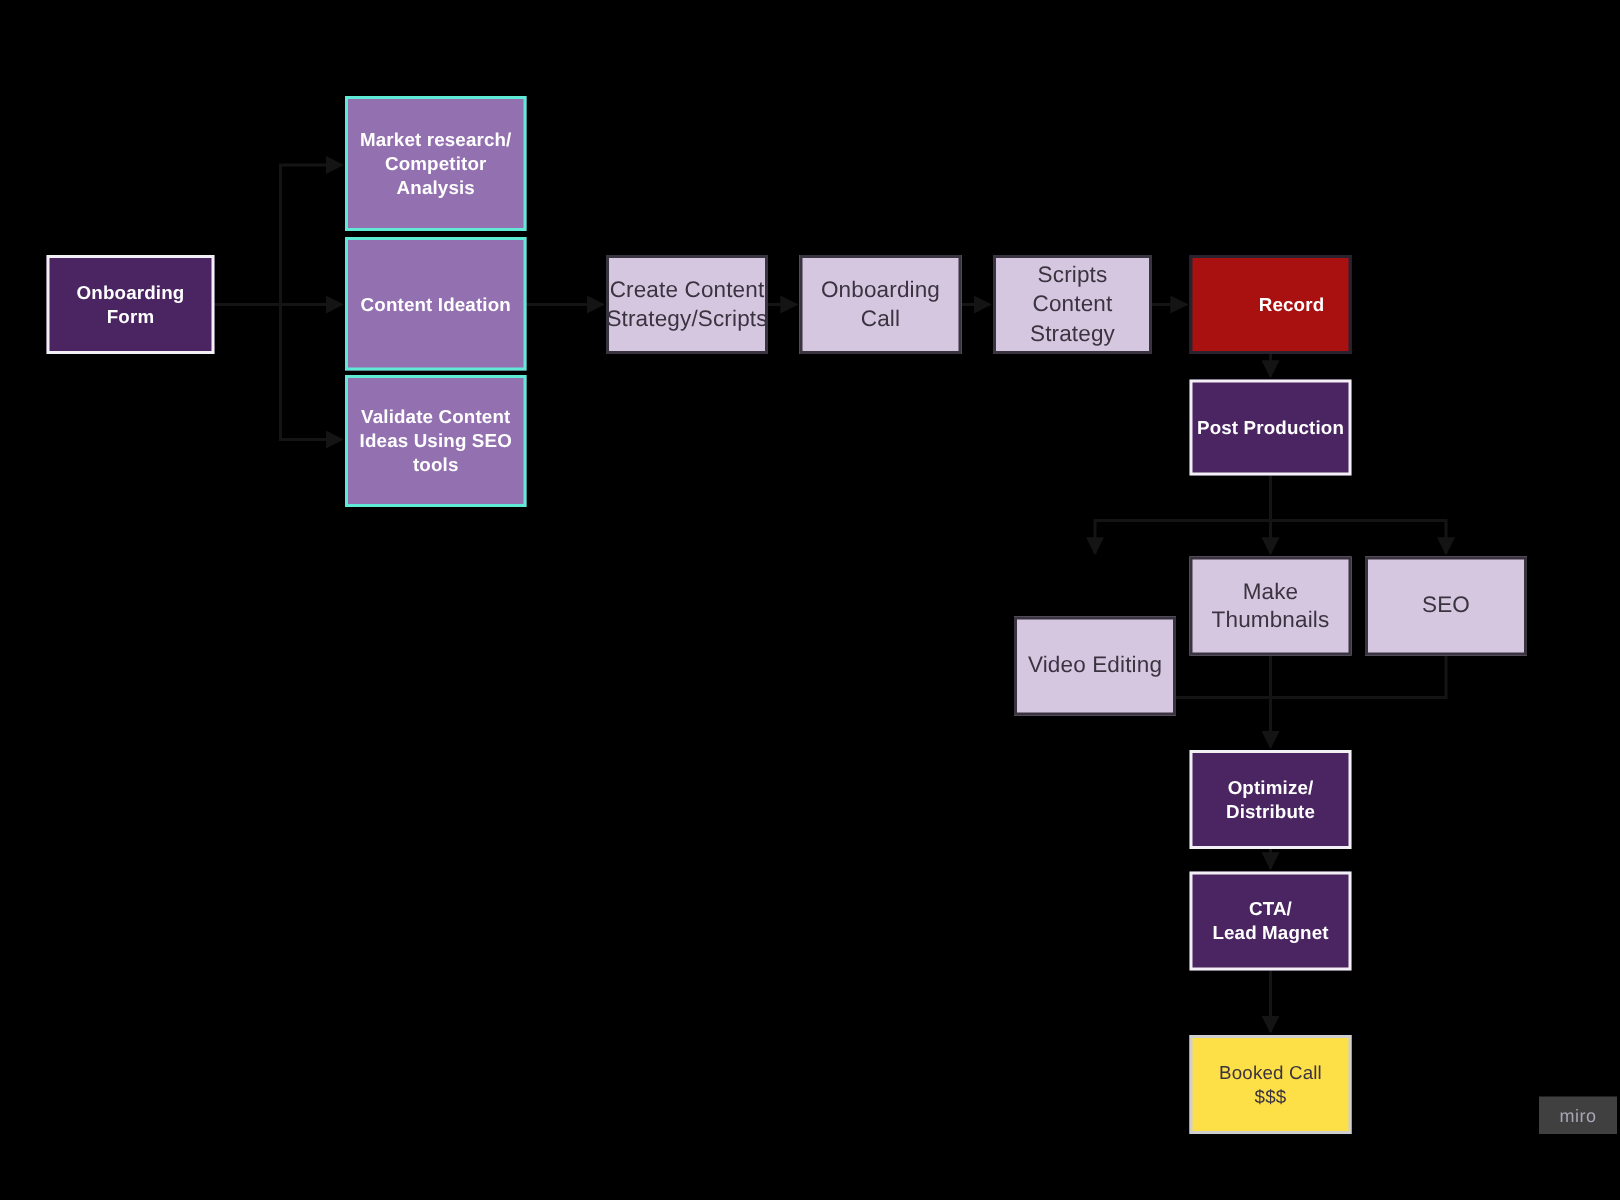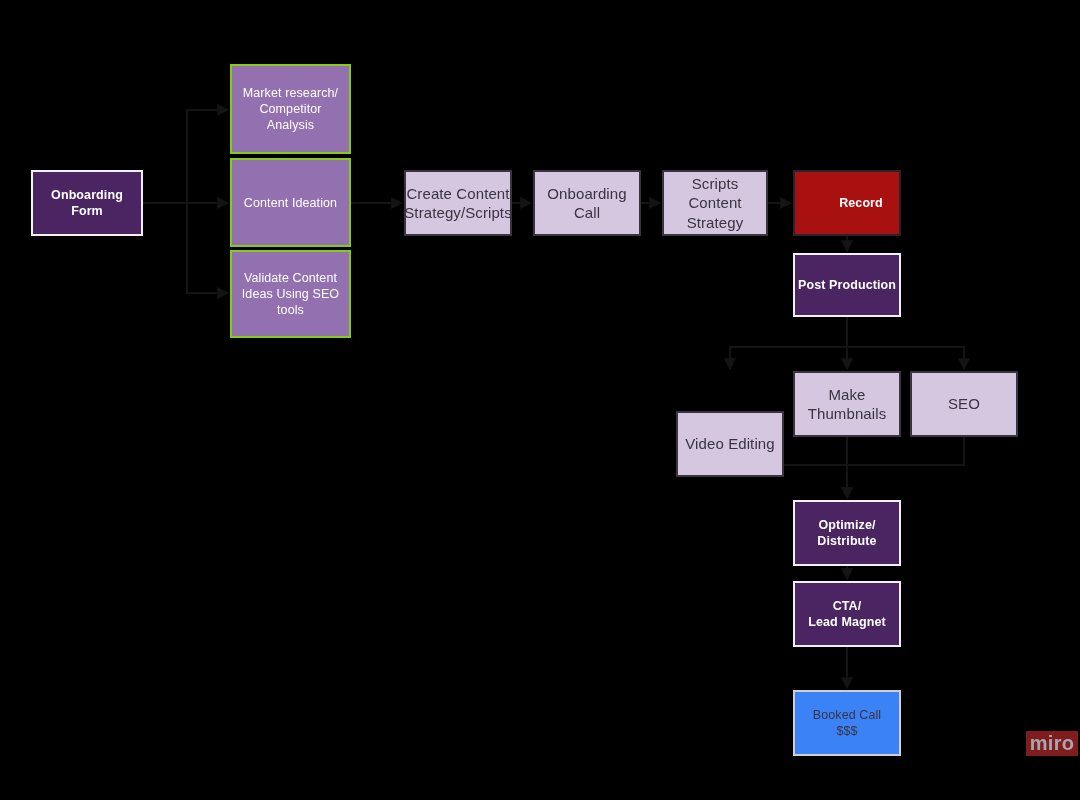--- a/index.html
+++ b/index.html
@@ -30,67 +30,67 @@
   .n-dark {
     background: #4A2562;
     border: 2px solid #F2EFF5;
     color: #FFFFFF;
     font-size: 12.5px;
     font-weight: 700;
   }
   
   .n-mid {
     background: #9370B0;
-    border: 2px solid #84cc16;
+    border: 2px solid #5eead4;
     color: #FFFFFF;
     font-size: 12.5px;
-    font-weight: 400;
+    font-weight: 700;
   }
   
   .n-light {
     background: #D5C7E0;
     border: 2px solid #3A3340;
     color: #3A3340;
     font-size: 15px;
     font-weight: 400;
   }
   
   .n-red {
     background: #A91111;
     border: 2px solid #2B2230;
     color: #FFFFFF;
     font-size: 12.5px;
     font-weight: 700;
     padding-left: 28px;
   }
   
   .n-white {
-    background: #3b82f6;
+    background: #fde047;
     border: 2px solid #CFCFCF;
     color: #3A3340;
     font-size: 12.5px;
     font-weight: 400;
   }
   .edge-layer {
     position: absolute;
     left: 0;
     top: 0;
     width: 1080px;
     height: 800px;
     pointer-events: none;
   }
   .wm {
     position: absolute;
     display: flex;
     align-items: center;
     justify-content: center;
-    background: #7f1d1d;
+    background: #404040;
     color: #A9A5B5;
-    font-weight: 700;
-    font-size: 20px;
+    font-weight: 400;
+    font-size: 12px;
     letter-spacing: 0.3px;
   }
 </style>
 </head>
 <body>
 
 <div id="canvas">
 
   <svg class="edge-layer" viewBox="0 0 1080 800" width="1080" height="800">
     <defs>

